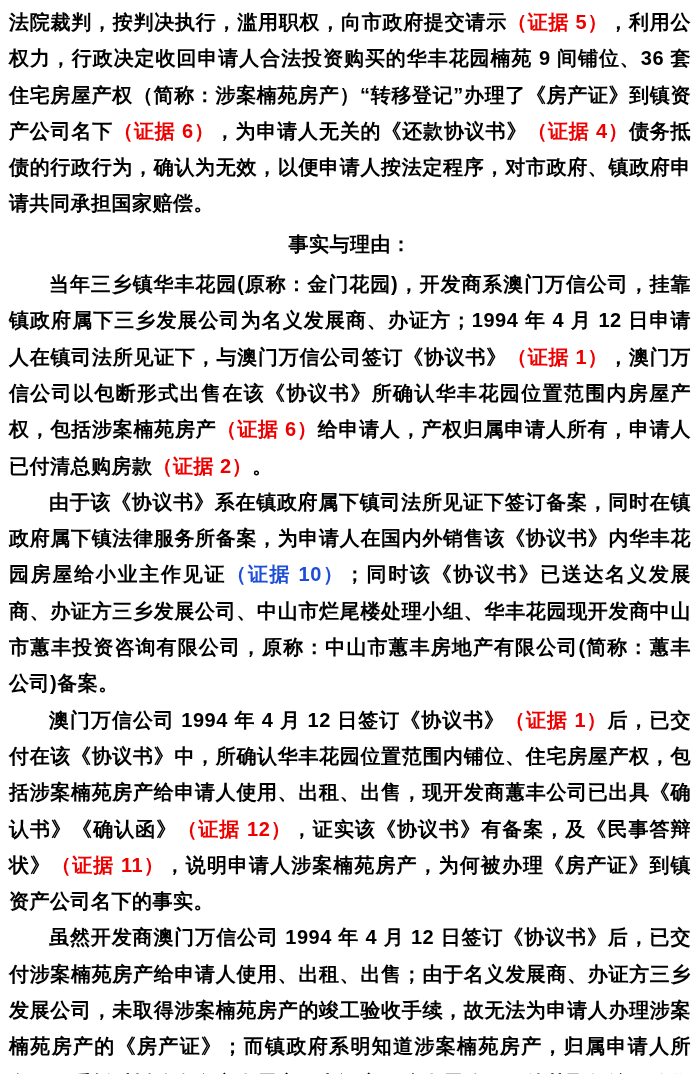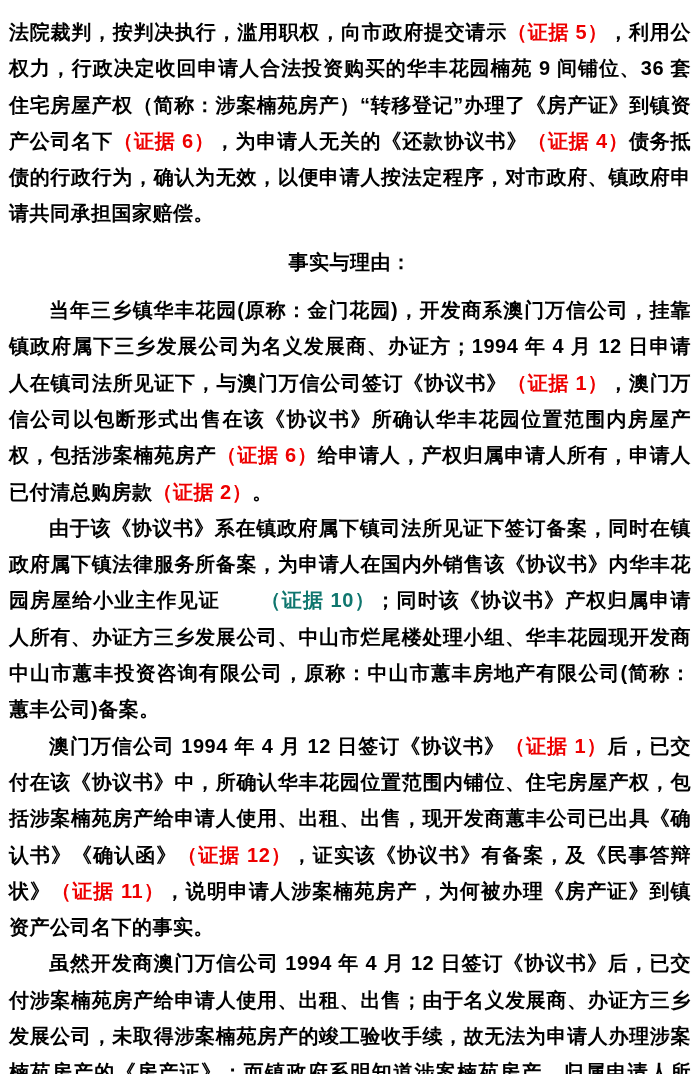--- a/index.html
+++ b/index.html
@@ -9,54 +9,54 @@
   body {
     width: 700px;
     height: 1074px;
     overflow: hidden;
     background: #ffffff;
   }
   .doc {
     box-sizing: border-box;
     width: 700px;
     height: 1074px;
-    padding: 14px 9px 6px 9px;
+    padding: 4px 9px 6px 9px;
     font-family: "Liberation Sans", "DejaVu Sans", sans-serif;
     font-weight: 700;
     font-size: 20px;
     line-height: 36.3px;
     color: #000000;
     text-align: justify;
     letter-spacing: 0.5px;
     overflow: hidden;
   }
   p.para {
     margin: 0;
     padding: 0;
     text-indent: 2em;
   }
   p.para.no-indent {
     text-indent: 0;
   }
   p.heading {
-    margin: 12px;
+    margin: 4px;
     padding: 0;
     text-indent: 0;
     text-align: center;
     font-weight: 700;
   }
   .evidence {
     color: #ee0000;
   }
 </style>
 </head>
 <body style="background: rgb(255, 255, 255);">
 
 <div class="doc" style="color: rgb(0, 0, 0);">
   <div id="paragraph-list">
       <p class="para no-indent"><span>法院裁判，按判决执行，滥用职权，向市政府提交请示</span><span class="evidence" style="color: rgb(238, 0, 0);">（证据 5）</span><span>，利用公权力，行政决定收回申请人合法投资购买的华丰花园楠苑 9 间铺位、36 套住宅房屋产权（简称：涉案楠苑房产）“转移登记”办理了《房产证》到镇资产公司名下</span><span class="evidence" style="color: rgb(238, 0, 0);">（证据 6）</span><span>，为申请人无关的《还款协议书》</span><span class="evidence" style="color: rgb(238, 0, 0);">（证据 4）</span><span>债务抵债的行政行为，确认为无效，以便申请人按法定程序，对市政府、镇政府申请共同承担国家赔偿。</span></p>
       <p class="heading"><span>事实与理由：</span></p>
       <p class="para"><span>当年三乡镇华丰花园(原称：金门花园)，开发商系澳门万信公司，挂靠镇政府属下三乡发展公司为名义发展商、办证方；1994 年 4 月 12 日申请人在镇司法所见证下，与澳门万信公司签订《协议书》</span><span class="evidence" style="color: rgb(238, 0, 0);">（证据 1）</span><span>，澳门万信公司以包断形式出售在该《协议书》所确认华丰花园位置范围内房屋产权，包括涉案楠苑房产</span><span class="evidence" style="color: rgb(238, 0, 0);">（证据 6）</span><span>给申请人，产权归属申请人所有，申请人已付清总购房款</span><span class="evidence" style="color: rgb(238, 0, 0);">（证据 2）</span><span>。</span></p>
-      <p class="para"><span>由于该《协议书》系在镇政府属下镇司法所见证下签订备案，同时在镇政府属下镇法律服务所备案，为申请人在国内外销售该《协议书》内华丰花园房屋给小业主作见证</span><span class="evidence" style="color: #0f766e; margin-left: 41px;">（证据 10）</span><span>；同时该《协议书》产权归属申请人所有、办证方三乡发展公司、中山市烂尾楼处理小组、华丰花园现开发商中山市蕙丰投资咨询有限公司，原称：中山市蕙丰房地产有限公司(简称：蕙丰公司)备案。</span></p>
+      <p class="para"><span>由于该《协议书》系在镇政府属下镇司法所见证下签订备案，同时在镇政府属下镇法律服务所备案，为申请人在国内外销售该《协议书》内华丰花园房屋给小业主作见证</span><span class="evidence" style="color: #1d4ed8;">（证据 10）</span><span>；同时该《协议书》已送达名义发展商、办证方三乡发展公司、中山市烂尾楼处理小组、华丰花园现开发商中山市蕙丰投资咨询有限公司，原称：中山市蕙丰房地产有限公司(简称：蕙丰公司)备案。</span></p>
       <p class="para"><span>澳门万信公司 1994 年 4 月 12 日签订《协议书》</span><span class="evidence" style="color: rgb(238, 0, 0);">（证据 1）</span><span>后，已交付在该《协议书》中，所确认华丰花园位置范围内铺位、住宅房屋产权，包括涉案楠苑房产给申请人使用、出租、出售，现开发商蕙丰公司已出具《确认书》《确认函》</span><span class="evidence" style="color: rgb(238, 0, 0);">（证据 12）</span><span>，证实该《协议书》有备案，及《民事答辩状》</span><span class="evidence" style="color: rgb(238, 0, 0);">（证据 11）</span><span>，说明申请人涉案楠苑房产，为何被办理《房产证》到镇资产公司名下的事实。</span></p>
       <p class="para"><span>虽然开发商澳门万信公司 1994 年 4 月 12 日签订《协议书》后，已交付涉案楠苑房产给申请人使用、出租、出售；由于名义发展商、办证方三乡发展公司，未取得涉案楠苑房产的竣工验收手续，故无法为申请人办理涉案楠苑房产的《房产证》；而镇政府系明知道涉案楠苑房产，归属申请人所有，只系暂时托管在名义发展商、办证方三乡发展公司，待其取得竣工验收手续，为申请人办理涉案楠苑房产的《房产证》，该涉案楠苑房产不归属于镇政府及其属下单位所有。</span></p>
     </div>
 </div>
 
 </body></html>

